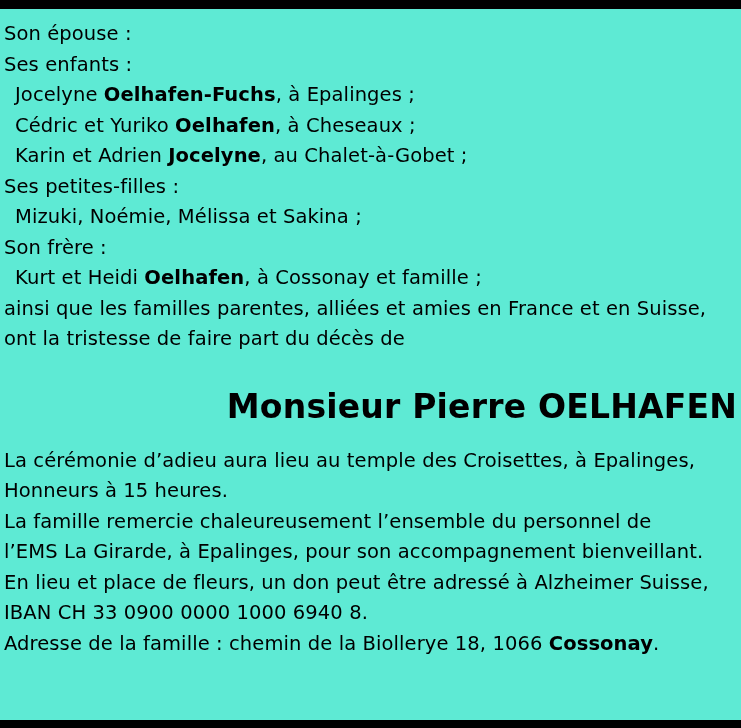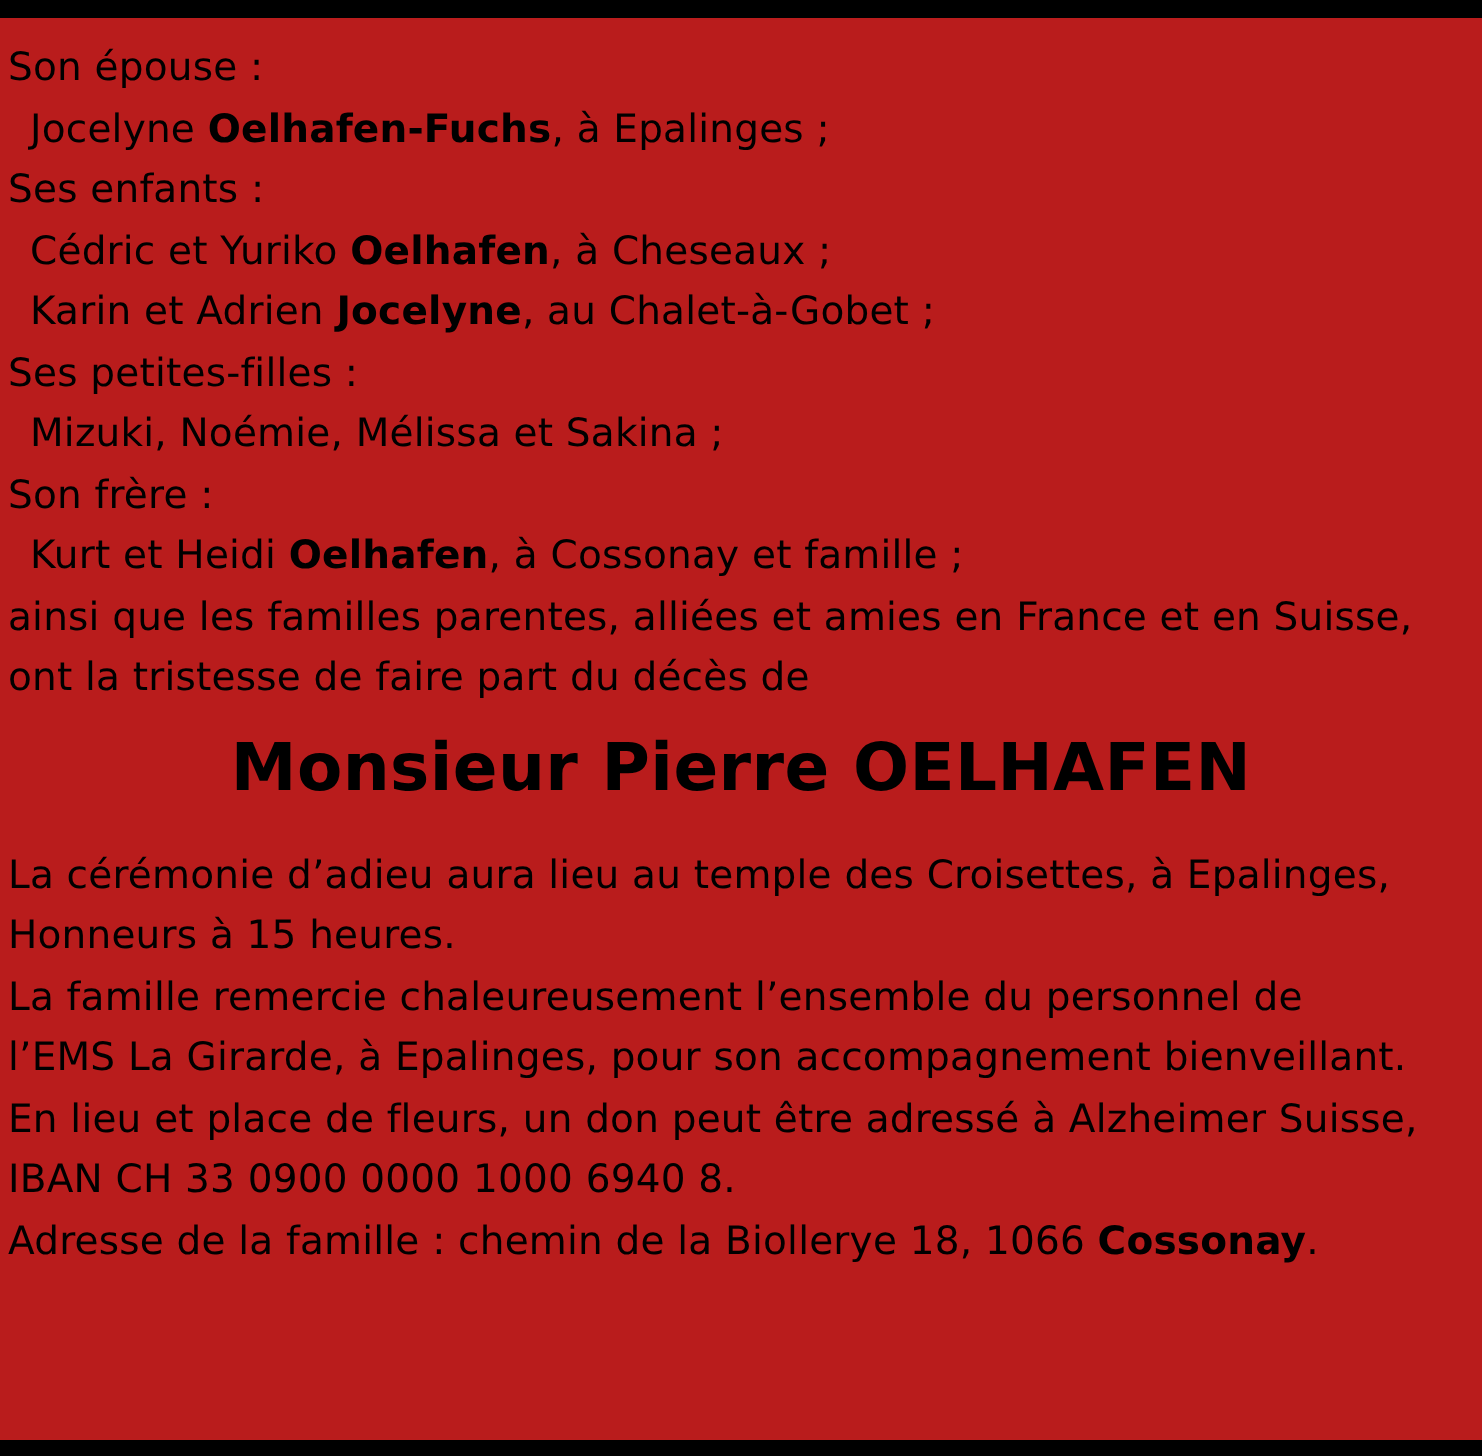--- a/index.html
+++ b/index.html
@@ -10,21 +10,21 @@
   body {
     width: 741px;
     height: 728px;
     overflow: hidden;
     font-family: "DejaVu Sans", sans-serif;
   }
   .page {
     position: relative;
     width: 741px;
     height: 728px;
-    background: #b91c1c;
+    background: #5eead4;
     box-sizing: border-box;
   }
   .top-bar {
     position: absolute;
     top: 0;
     left: 0;
     width: 741px;
     height: 9px;
     background: #000000;
   }
@@ -52,46 +52,46 @@
     white-space: pre;
     letter-spacing: 0.1px;
   }
   .indent {
     padding-left: 11px;
   }
   b, .bold {
     font-weight: bold;
   }
   .deceased-name {
-    text-align: center;
+    text-align: right;
     font-size: 33px;
     font-weight: bold;
     line-height: 44px;
-    margin-top: 7px;
+    margin-top: 30px;
     margin-bottom: 17px;
     color: #000000;
     letter-spacing: 0.2px;
   }
   .block-lines .line:first-child {
     margin-top: 0;
   }
 </style>
 </head>
 <body>
 
 <div class="page">
 
   <div class="top-bar"></div>
 
   <div class="content">
 
     <div class="block-lines">
         <div class="line"><span>Son épouse :</span></div>
+        <div class="line"><span>Ses enfants :</span></div>
         <div class="line indent"><span>Jocelyne </span><span class="bold">Oelhafen-Fuchs</span><span>, à Epalinges ;</span></div>
-        <div class="line"><span>Ses enfants :</span></div>
         <div class="line indent"><span>Cédric et Yuriko </span><span class="bold">Oelhafen</span><span>, à Cheseaux ;</span></div>
         <div class="line indent"><span>Karin et Adrien </span><span class="bold">Jocelyne</span><span>, au Chalet-à-Gobet ;</span></div>
         <div class="line"><span>Ses petites-filles :</span></div>
         <div class="line indent"><span>Mizuki, Noémie, Mélissa et Sakina ;</span></div>
         <div class="line"><span>Son frère :</span></div>
         <div class="line indent"><span>Kurt et Heidi </span><span class="bold">Oelhafen</span><span>, à Cossonay et famille ;</span></div>
         <div class="line"><span>ainsi que les familles parentes, alliées et amies en France et en Suisse,</span></div>
         <div class="line"><span>ont la tristesse de faire part du décès de</span></div>
       </div>
 

